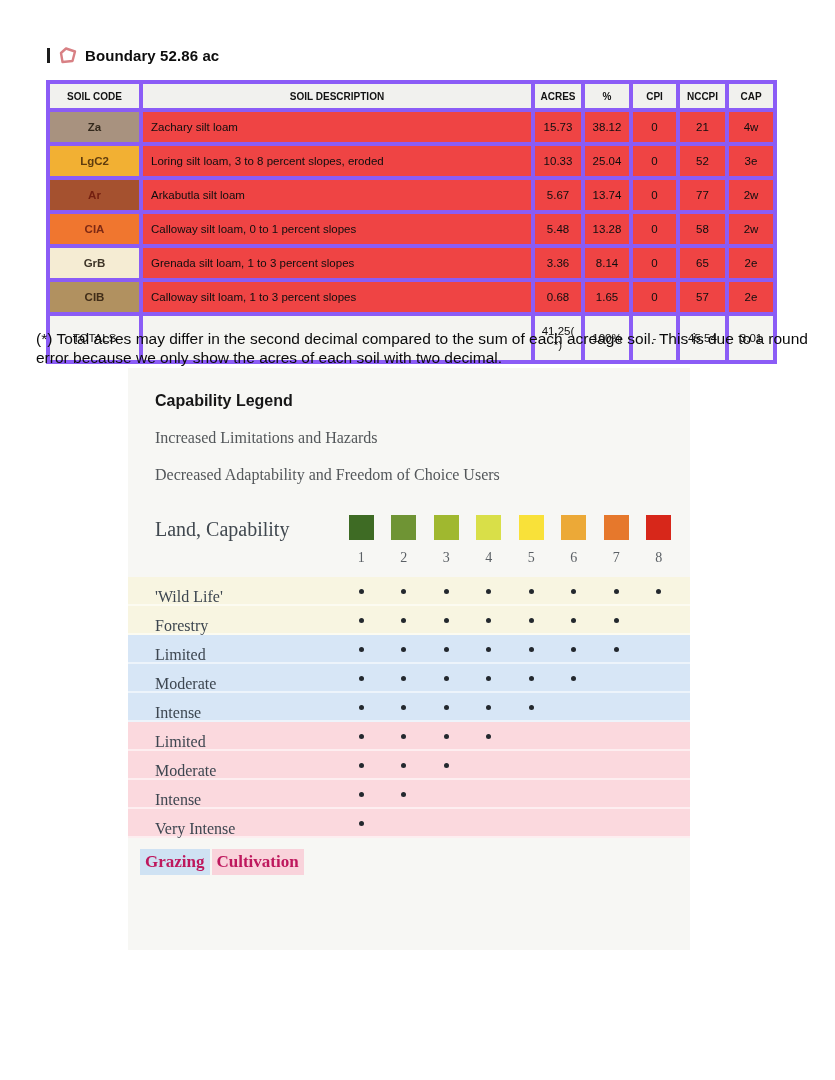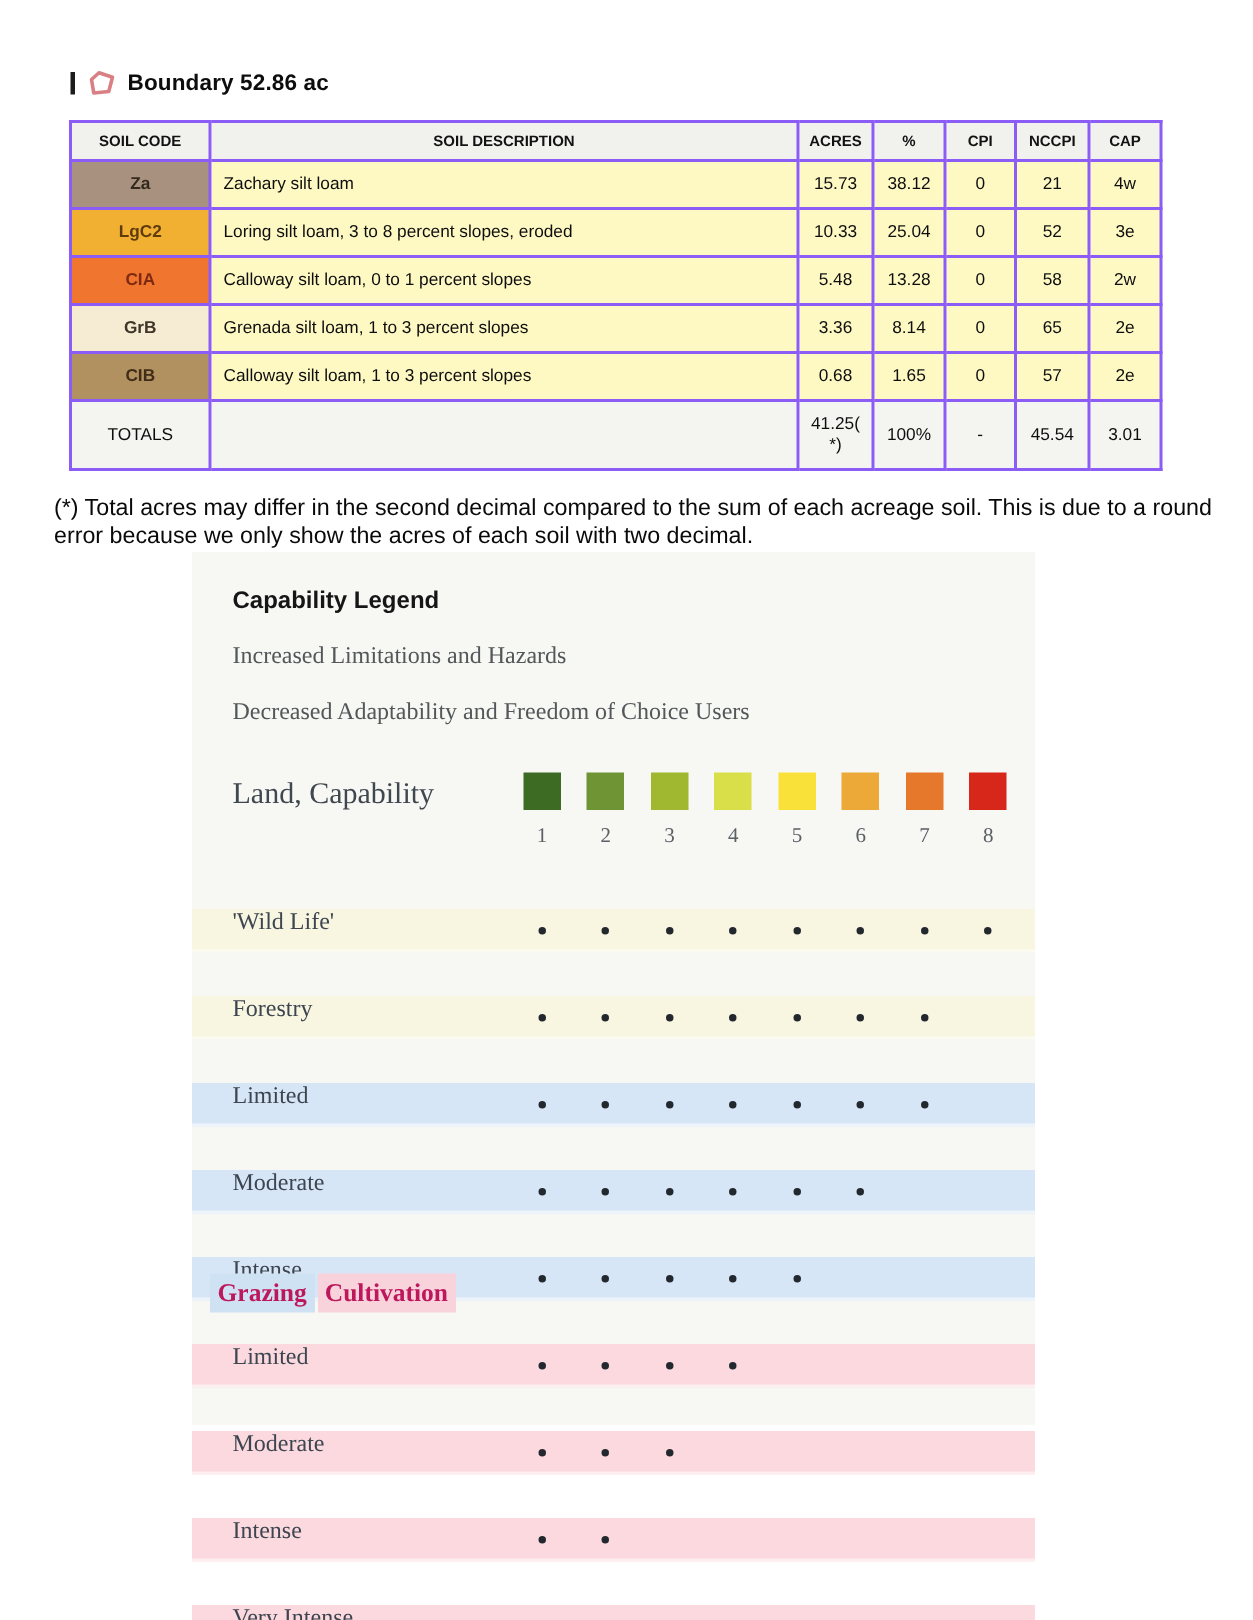--- a/index.html
+++ b/index.html
@@ -7,23 +7,23 @@
   .page { position:relative; width:835px; height:1080px; background:#ffffff; overflow:hidden; }
 
   
   .boundary-header { position:absolute; left:47px; top:46px; display:flex; align-items:center; gap:7px; }
   .ibar { width:3px; height:15px; background:#1c1c1c; }
   .poly-icon { display:block; }
   .boundary-title { font-size:15px; font-weight:bold; color:#0d0d0d; letter-spacing:0.1px; }
 
   
   .soil-table { position:absolute; left:46px; top:80px; border-collapse:collapse; table-layout:fixed; width:727px; }
-  .soil-table th, .soil-table td { border:2px solid #8b5cf6; overflow:hidden; }
+  .soil-table th, .soil-table td { border:4px solid #8b5cf6; overflow:hidden; }
   .soil-table th { background:#f1f1ee; font-size:10px; font-weight:bold; height:20px; padding:2px; color:#121212; }
-  .soil-table td { font-size:11.5px; height:26px; padding:2px 3px; text-align:center; color:#0e0e0e; background:#fef9c3; }
+  .soil-table td { font-size:11.5px; height:26px; padding:2px 3px; text-align:center; color:#0e0e0e; background:#ef4444; }
   .soil-table td.desc-cell { text-align:left; padding-left:8px; }
   .soil-table td.code-cell { font-weight:bold; }
   .soil-table tr.totals-row td { background:#f4f4f1; height:40px; }
   .soil-table tr.totals-row td.acres-wrap { line-height:1.25; padding:2px 6px; }
 
   
   .table-footnote { position:absolute; left:36px; top:313px; width:776px; font-size:15.5px; line-height:1.28; color:#0a0a0a; }
 
   
   .legend-panel { position:absolute; left:128px; top:368px; width:562px; height:582px; background:#f7f7f4; }
@@ -32,21 +32,21 @@
   .legend-sub1 { top:61px; }
   .legend-sub2 { top:98px; }
   .scale-label { position:absolute; left:27px; top:150px; font-family:"Liberation Serif",serif; font-size:20px; color:#40484f; }
   .squares-row { position:absolute; left:212px; top:147px; display:flex; }
   .sq-cell { width:42.5px; display:flex; justify-content:center; }
   .sq { width:25px; height:25px; }
   .numbers-row { position:absolute; left:212px; top:182px; display:flex; }
   .num-cell { width:42.5px; text-align:center; font-family:"Liberation Serif",serif; font-size:14px; color:#5b6065; }
 
   .matrix { position:absolute; left:0; top:209px; width:562px; }
-  .m-row { display:flex; align-items:flex-start; height:29px; box-shadow: inset 0 -2px 0 rgba(255,255,255,0.55); margin-top: 29px; }
+  .m-row { display:flex; align-items:flex-end; height:29px; box-shadow: inset 0 -2px 0 rgba(255,255,255,0.55); }
   .m-label { width:185px; padding-left:27px; font-family:"Liberation Serif",serif; font-size:16px; color:#3d4650; white-space:nowrap; }
   .dot-cell { width:42.5px; height:29px; display:flex; justify-content:center; align-items:center; }
   .dot { width:5px; height:5px; border-radius:50%; background:#23282e; }
 
   .categories { position:absolute; left:12px; top:481px; display:flex; gap:2px; }
   .cat-label { font-family:"Liberation Serif",serif; font-weight:bold; font-size:17px; color:#be185d; padding:3px 5px; }
   .legend-footnotes { position:absolute; left:22px; top:513px; }
   .legend-footnote-line { margin:0 0 3px 0; font-family:"Liberation Serif",serif; font-size:16.5px; color:#43474b; }
 </style>
 </head>
@@ -94,20 +94,29 @@
           <td>4w</td>
         </tr>
         <tr>
           <td class="code-cell" style="background: rgb(242, 176, 51); color: rgb(94, 60, 14);">LgC2</td>
           <td class="desc-cell">Loring silt loam, 3 to 8 percent slopes, eroded</td>
           <td>10.33</td>
           <td>25.04</td>
           <td>0</td>
           <td>52</td>
           <td>3e</td>
+        </tr>
+        <tr>
+          <td class="code-cell" style="background: rgb(165, 81, 47); color: rgb(115, 31, 16);">Ar</td>
+          <td class="desc-cell">Arkabutla silt loam</td>
+          <td>5.67</td>
+          <td>13.74</td>
+          <td>0</td>
+          <td>77</td>
+          <td>2w</td>
         </tr>
         <tr>
           <td class="code-cell" style="background: rgb(240, 118, 47); color: rgb(125, 41, 20);">CIA</td>
           <td class="desc-cell">Calloway silt loam, 0 to 1 percent slopes</td>
           <td>5.48</td>
           <td>13.28</td>
           <td>0</td>
           <td>58</td>
           <td>2w</td>
         </tr>

